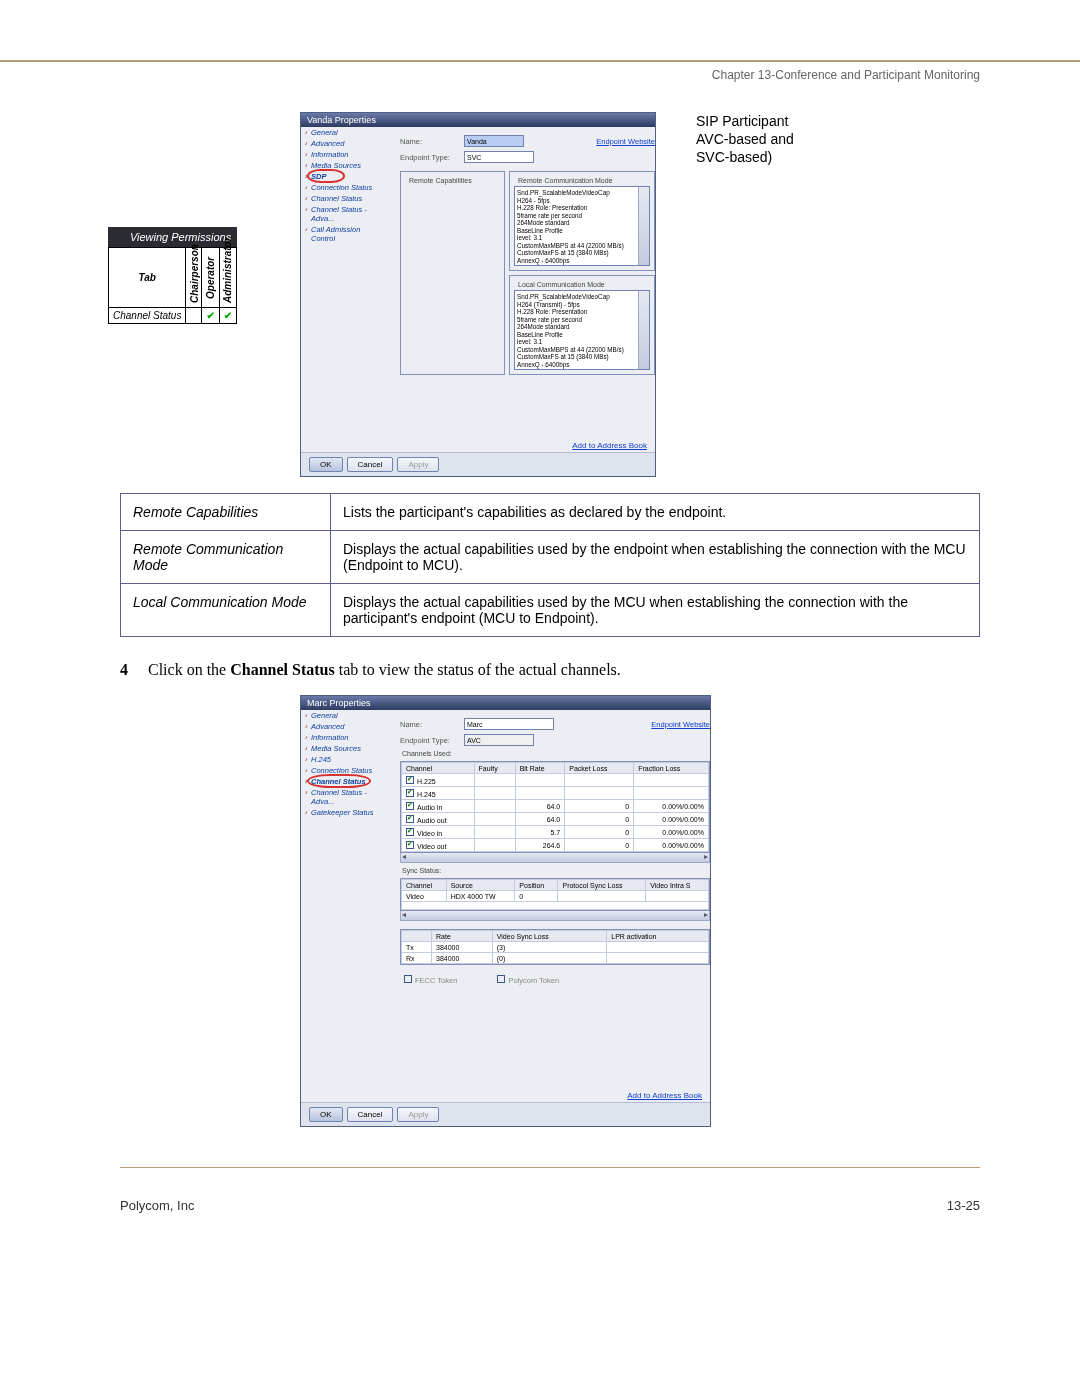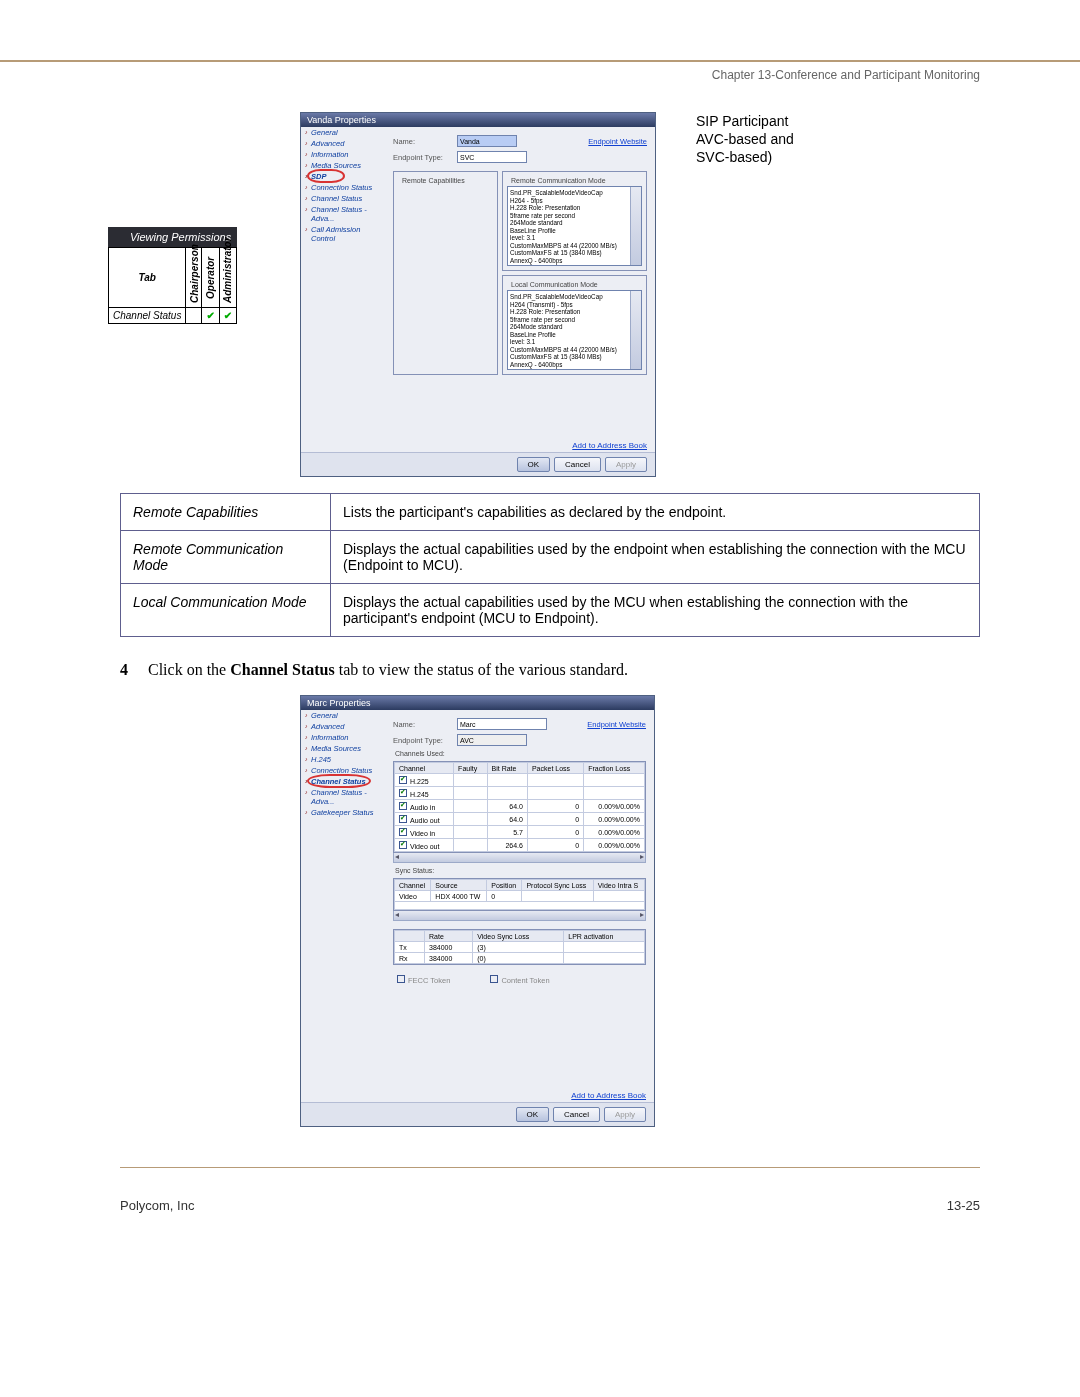--- a/index.html
+++ b/index.html
@@ -36,21 +36,21 @@
     color: #fff; font-size: 9px; padding: 2px 6px; height: 14px;
   }
   .dialog-body { display: flex; }
   .nav {
     width: 88px; padding: 0 4px; font-size: 7.5px; font-style: italic;
   }
   .nav-item { color: #1040a0; padding: 1px 0 1px 6px; position: relative; }
   .nav-item:before { content: "›"; color: #a04040; position: absolute; left: 0; }
   .nav-sel { font-weight: bold; }
   .nav-mark { position: absolute; border: 2px solid #d83333; border-radius: 50%/70%; width: 38px; height: 14px; left: 2px; pointer-events: none; }
-  .main-pane { flex: 1; padding: 8px 8px 4px 4px; }
+  .main-pane { flex: 1; padding: 8px 0 4px 4px; margin-left: 7px; }
   .form-row { display: flex; align-items: center; margin-bottom: 4px; font-size: 7.5px; }
   .form-row .lbl { width: 64px; color: #555; }
   .form-row .field {
     border: 1px solid #6f83ae; background: #fff; height: 12px; padding: 0 2px;
     font-size: 7px; line-height: 12px;
   }
   .link { color: #1040d0; text-decoration: underline; text-align: center; }
   .fieldset {
     border: 1px solid #8491b6; margin-top: 4px; padding: 4px;
   }
@@ -58,21 +58,21 @@
   .txtbox {
     background: #fff; border: 1px solid #6f83ae; height: 80px; overflow: hidden;
     font-size: 6.3px; padding: 2px; position: relative; line-height: 1.2;
   }
   .txtbox::after {
     content: ""; position: absolute; right: 0; top: 0; width: 10px; height: 100%;
     background: linear-gradient(#e6e9f2, #c3cbe0);
     border-left: 1px solid #9ca9c8;
   }
   .dlg-footer {
-    background: #dfe3ee; padding: 4px 8px; display: flex; justify-content: flex-end; gap: 4px;
+    background: #dfe3ee; padding: 4px 8px; display: flex; gap: 4px;
     border-top: 1px solid #b4bcd4;
   }
   .btn {
     font-size: 8px; padding: 2px 10px; border: 1px solid #6f83ae;
     background: linear-gradient(#f6f7fb, #dde2ef); border-radius: 2px;
   }
   .addr-link {
     display: block; text-align: right; color: #1040d0; text-decoration: underline;
     font-size: 8px; padding: 2px 8px;
   }
@@ -81,21 +81,21 @@
   .desc-table td, .desc-table th { border: 1px solid #5e5e8e; padding: 10px 12px; vertical-align: top; text-align: left; }
   .desc-table th { background: #f4f3f0; font-weight: normal; }
   .desc-table .fieldc { font-style: italic; width: 210px; }
   .step {
     font-family: Georgia, serif; font-size: 16px; margin: 24px 0 16px 0;
     display: flex;
   }
   .step .num { width: 28px; font-weight: bold; }
 
   
-  .dialog2 { width: 355px; }
+  .dialog2 { width: 411px; }
   .ch-table { width: 100%; border-collapse: collapse; font-size: 7px; background: #fff; }
   .ch-table th, .ch-table td { border: 1px solid #c3cbe0; padding: 1.5px 4px; text-align: left; }
   .ch-table th { background: #e6e9f2; font-weight: normal; }
   .ch-wrap { border: 1px solid #8491b6; margin-top: 4px; }
   .ch-label { font-size: 7px; color: #444; margin: 4px 0 2px 2px; }
   .chk { display: inline-block; width: 8px; height: 8px; border: 1px solid #3a5590; margin-right: 3px; position: relative; }
   .chk.on:after { content: "✔"; color: #0a7a0a; font-size: 7px; position: absolute; top: -2px; left: 0; }
   .token-row { display: flex; gap: 40px; margin: 10px 4px; font-size: 7.5px; color: #888; }
   .scroll-h {
     height: 10px; background: linear-gradient(#e6e9f2,#c3cbe0); border: 1px solid #9ca9c8; border-top: none;
@@ -249,21 +249,21 @@
     <tr>
       <td class="fieldc">Local Communication Mode</td>
       <td>Displays the actual capabilities used by the MCU when establishing the connection with the participant's endpoint (MCU to Endpoint).</td>
     </tr>
   </tbody>
     </table>
 
   <div class="step">
     <span class="num">4</span>
     <span>
-      <span>Click on the </span><b>Channel Status</b><span> tab to view the status of the various standard.</span>
+      <span>Click on the </span><b>Channel Status</b><span> tab to view the status of the actual channels.</span>
     </span>
   </div>
 
   <div style="margin-left:180px">
     <div class="dialog dialog2">
       <div class="dialog-title">Marc Properties</div>
       <div class="dialog-body">
         <div class="nav" style="position:relative">
           <div class="nav-item">General</div>
           <div class="nav-item">Advanced</div>
@@ -394,21 +394,21 @@
                 <td>384000</td>
                 <td>(0)</td>
                 <td></td>
               </tr>
             </tbody>
               </table>
           </div>
 
           <div class="token-row">
             <span><span class="chk"></span><span>FECC Token</span></span>
-            <span><span class="chk"></span><span>Content Token</span></span>
+            <span><span class="chk"></span><span>Polycom Token</span></span>
           </div>
           <div style="height:90px"></div>
         </div>
       </div>
       <a class="addr-link">Add to Address Book</a>
       <div class="dlg-footer">
         <span class="btn" style="background:linear-gradient(#e2e7f3,#b7c3de)">OK</span>
         <span class="btn">Cancel</span>
         <span class="btn" style="color:#999">Apply</span>
       </div>

